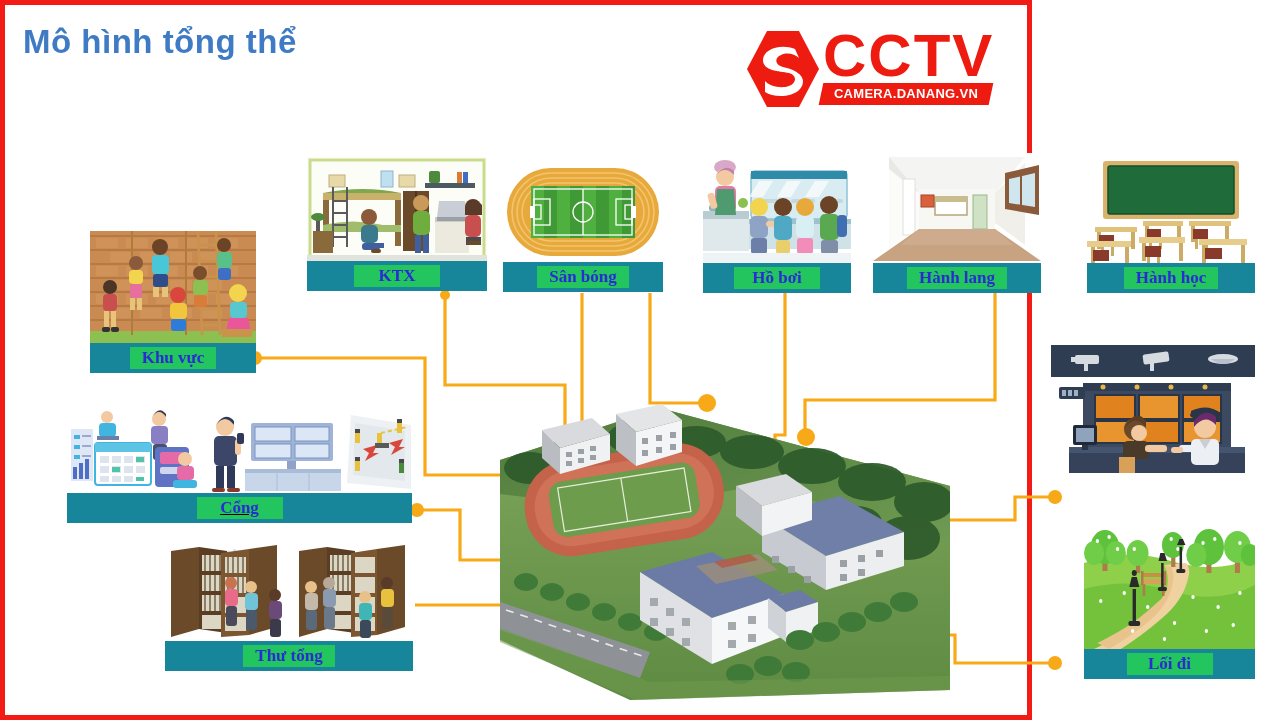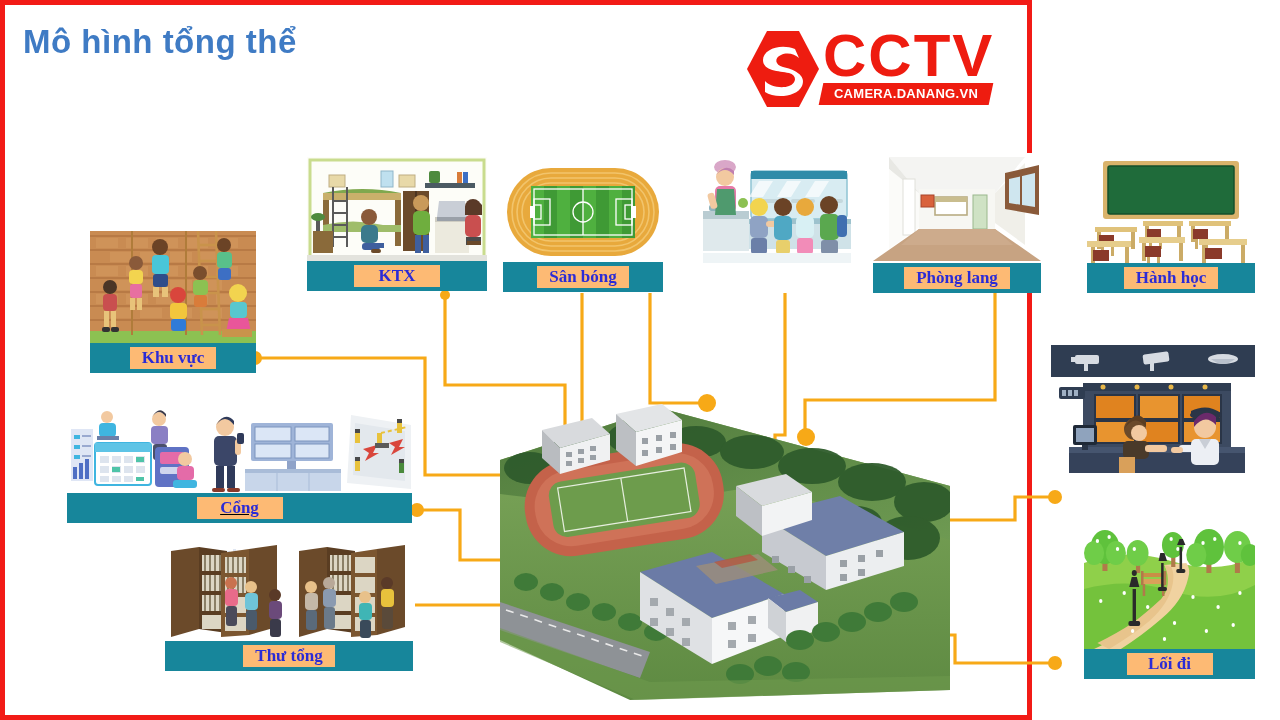--- a/index.html
+++ b/index.html
@@ -69,21 +69,21 @@
     background: #fff;
     overflow: hidden;
   }
   .cap {
     position: relative;
     background: #17869b;
     padding: 4px 0;
     display: flex; align-items: center; justify-content: center;
   }
   .cap .box {
-    background: #fdba74;
+    background: #22c55e;
     padding: 1px 12px;
     min-width: 86px;
     text-align: center;
   }
   .cap .box span {
     font-family: "Liberation Serif", serif;
     font-weight: bold;
     font-size: 17px;
     color: #2b2bd6;
     white-space: nowrap;
@@ -576,20 +576,23 @@
         </g>
         <g>
           <circle cx="126" cy="52" r="9" fill="#6b4326"></circle>
           <rect x="117" y="61" width="19" height="26" rx="5" fill="#5aa84f"></rect>
           <rect x="118" y="87" width="17" height="14" rx="3" fill="#7f8fa8"></rect>
           <rect x="134" y="62" width="10" height="22" rx="4" fill="#3f6fb0"></rect>
         </g>
         <rect x="0" y="100" width="148" height="10" fill="#eef4f6"></rect>
       </svg>
     </div>
+    <div class="cap">
+      <div class="box"><span>Hồ bơi</span></div>
+    </div>
   </div>
 
   <div class="node" style="left:868px; top:148px; width:168px;">
     <div class="thumb" style="height:110px;">
       <svg class="scene" viewBox="0 0 168 110" preserveAspectRatio="none">
         <rect width="168" height="110" fill="#ffffff"></rect>
 
         <path d="M16 4 L152 4 L122 40 L46 40 Z" fill="#f4f4f2"></path>
         <path d="M16 4 L46 40 L46 46 L16 16 Z" fill="#e8e8e4"></path>
 
@@ -609,21 +612,21 @@
 
         <path d="M132 20 L166 12 L166 62 L132 56 Z" fill="#8a5a3a"></path>
         <path d="M136 26 L162 20 L162 54 L136 50 Z" fill="#cfe6ef"></path>
         <line x1="148" y1="23" x2="148" y2="52" stroke="#8a5a3a" stroke-width="2"></line>
 
         <path d="M46 76 L122 76 L168 108 L0 108 Z" fill="#c7a382"></path>
         <path d="M46 76 L122 76 L140 92 L28 92 Z" fill="#cdab8c"></path>
       </svg>
     </div>
     <div class="cap">
-      <div class="box"><span>Phòng lang</span></div>
+      <div class="box"><span>Hành lang</span></div>
     </div>
   </div>
 
   <div class="node" style="left:1082px; top:150px; width:168px;">
     <div class="thumb" style="height:108px;">
       <svg class="scene" viewBox="0 0 168 108" preserveAspectRatio="none">
         <rect width="168" height="108" fill="#ffffff"></rect>
 
         <rect x="16" y="6" width="136" height="58" rx="3" fill="#d9b36b"></rect>
         <rect x="21" y="11" width="126" height="48" rx="2" fill="#1f6b3a"></rect>

